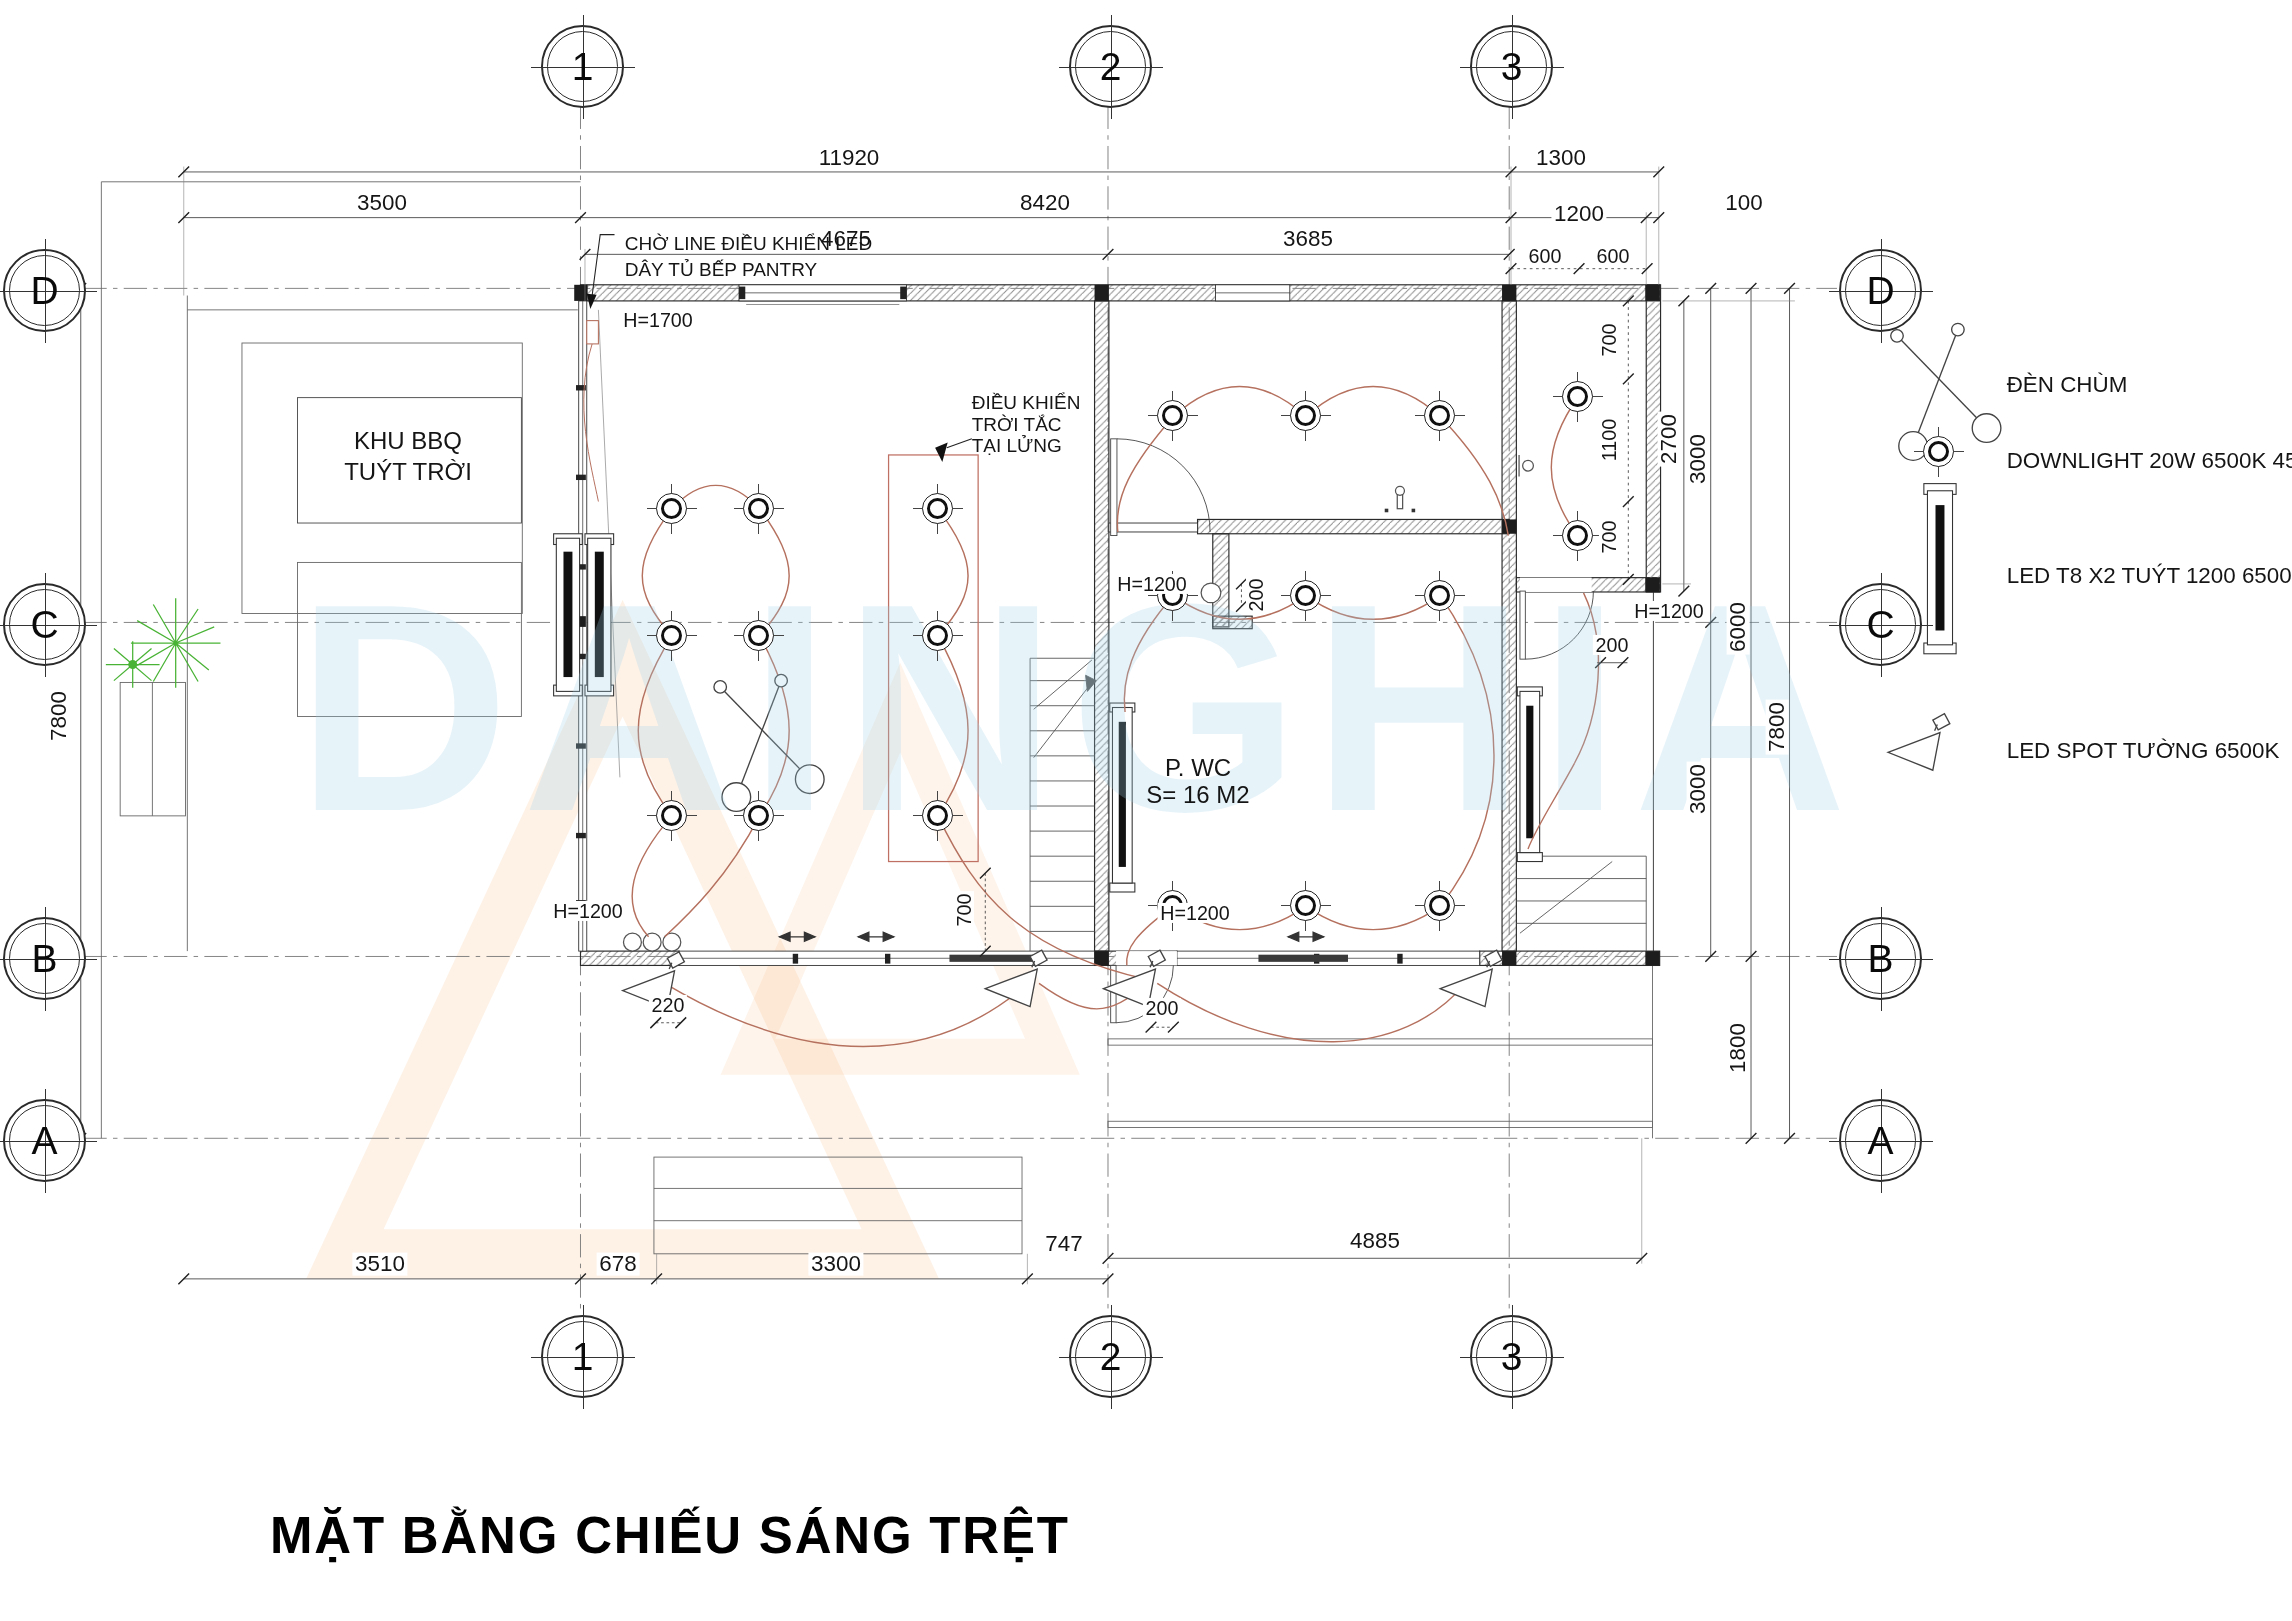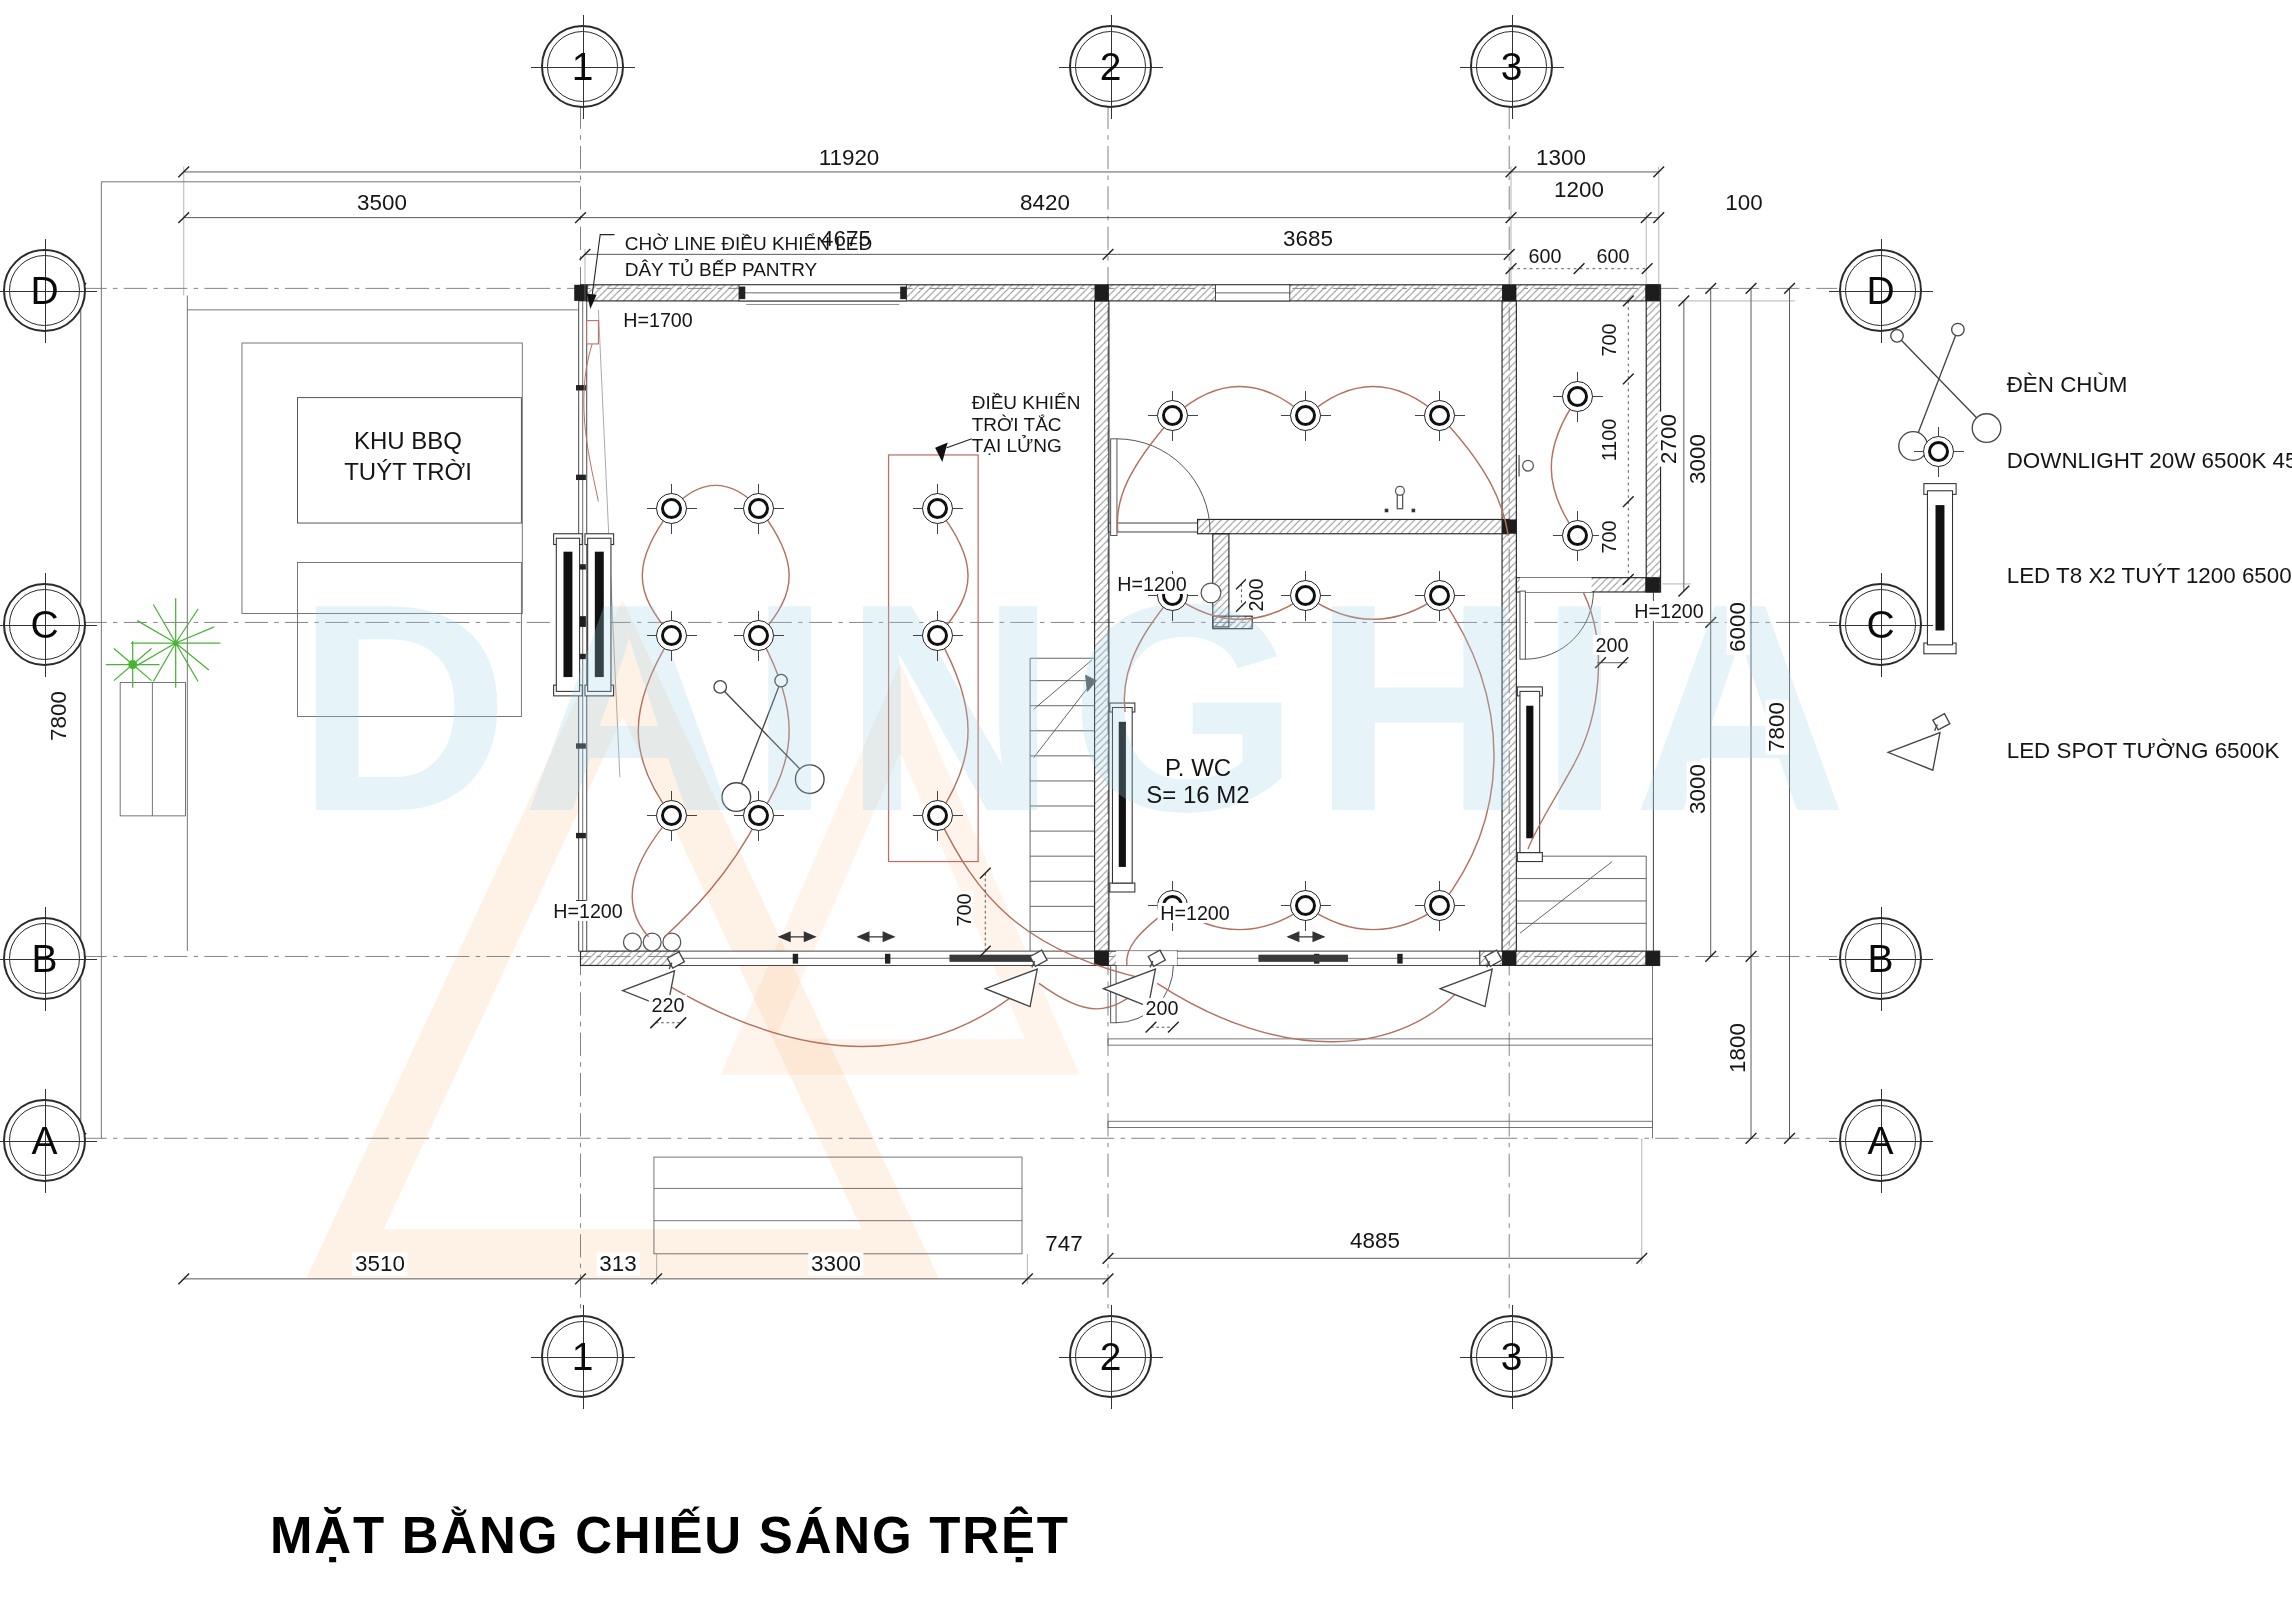--- a/index.html
+++ b/index.html
@@ -523,28 +523,28 @@
     </div>
   <div class="bub" style="left:1878px;top:1138px">
       <span class="ring"></span>
       <span>A</span>
     </div>
 
   <div class="lbl" style="left:849px;top:158px">11920</div>
   <div class="lbl" style="left:1561px;top:158px">1300</div>
   <div class="lbl" style="left:382px;top:203px">3500</div>
   <div class="lbl" style="left:1045px;top:203px">8420</div>
-  <div class="lbl" style="left:1579px;top:190px">1200</div>
+  <div class="lbl" style="left:1579px;top:214px">1200</div>
   <div class="lbl" style="left:1744px;top:203px">100</div>
   <div class="lbl" style="left:846px;top:239px">4675</div>
   <div class="lbl" style="left:1308px;top:239px">3685</div>
   <div class="lbl sm" style="left:1545px;top:256px">600</div>
   <div class="lbl sm" style="left:1613px;top:256px">600</div>
   <div class="lbl" style="left:380px;top:1264px">3510</div>
-  <div class="lbl" style="left:618px;top:1264px">313</div>
+  <div class="lbl" style="left:618px;top:1264px">678</div>
   <div class="lbl" style="left:836px;top:1264px">3300</div>
   <div class="lbl" style="left:1064px;top:1244px">747</div>
   <div class="lbl" style="left:1375px;top:1241px">4885</div>
   <div class="lbl rot" style="left:59px;top:716px">7800</div>
   <div class="lbl rot sm" style="left:1609px;top:340px">700</div>
   <div class="lbl rot sm" style="left:1609px;top:440px">1100</div>
   <div class="lbl rot sm" style="left:1609px;top:537px">700</div>
   <div class="lbl rot" style="left:1669px;top:439px">2700</div>
   <div class="lbl rot" style="left:1698px;top:459px">3000</div>
   <div class="lbl rot" style="left:1738px;top:627px">6000</div>

